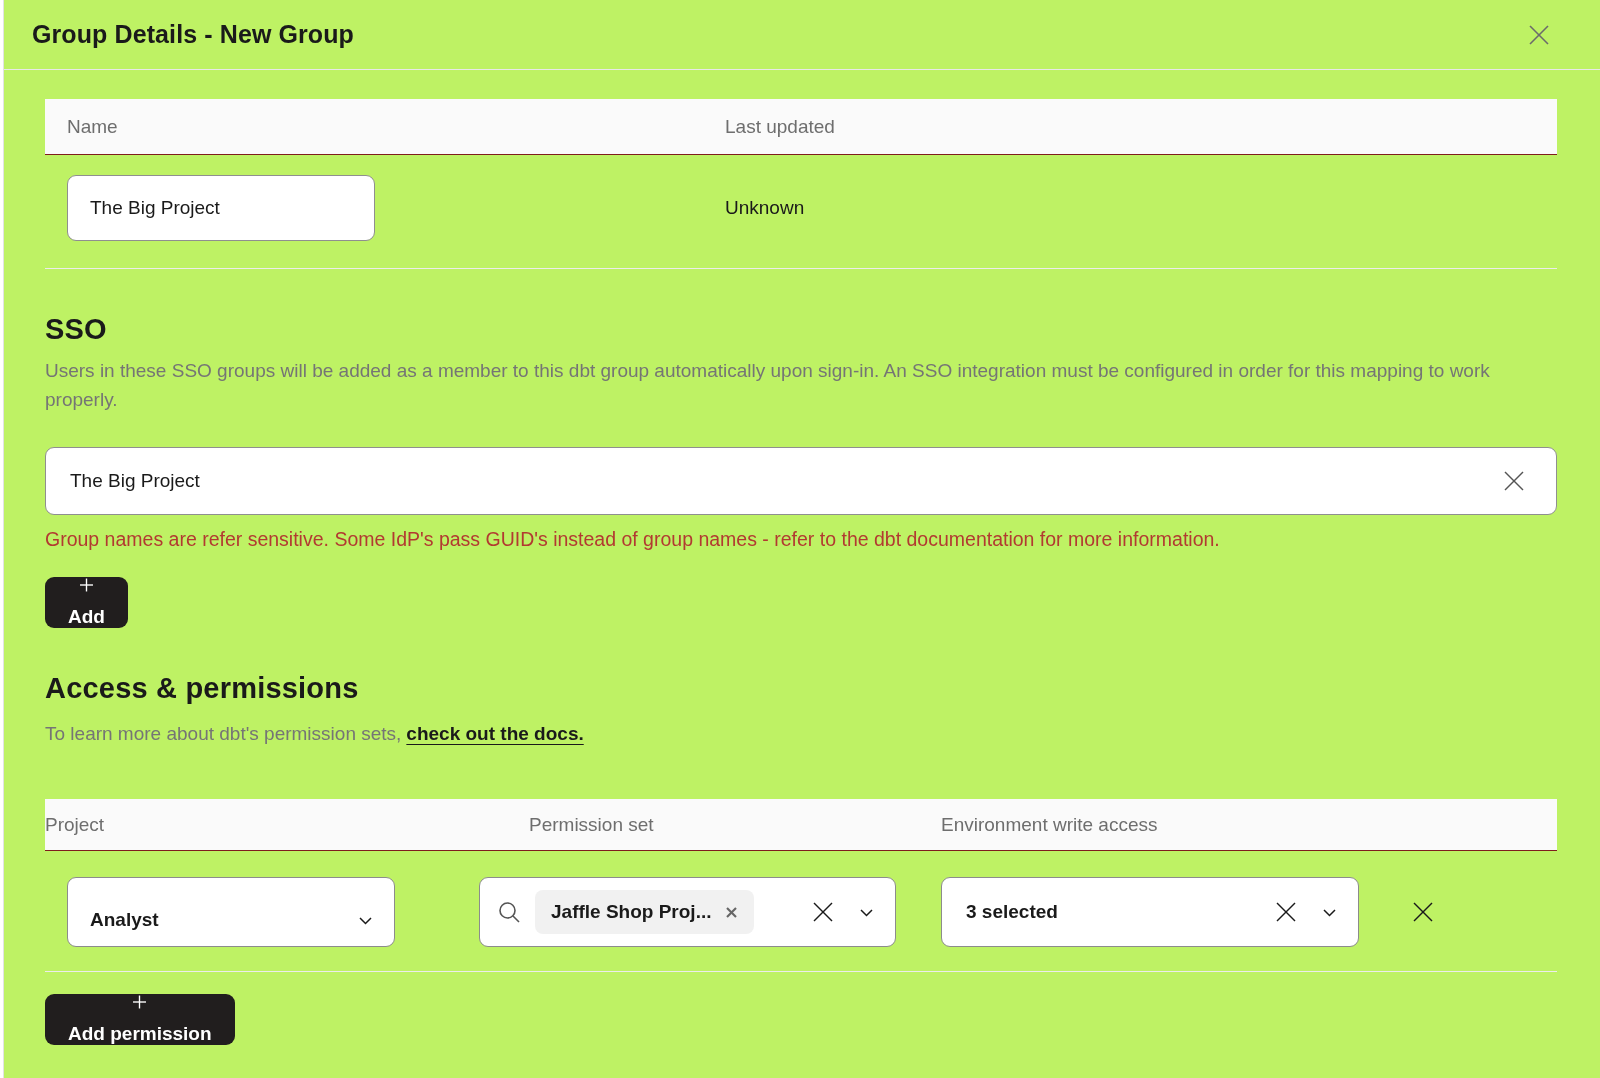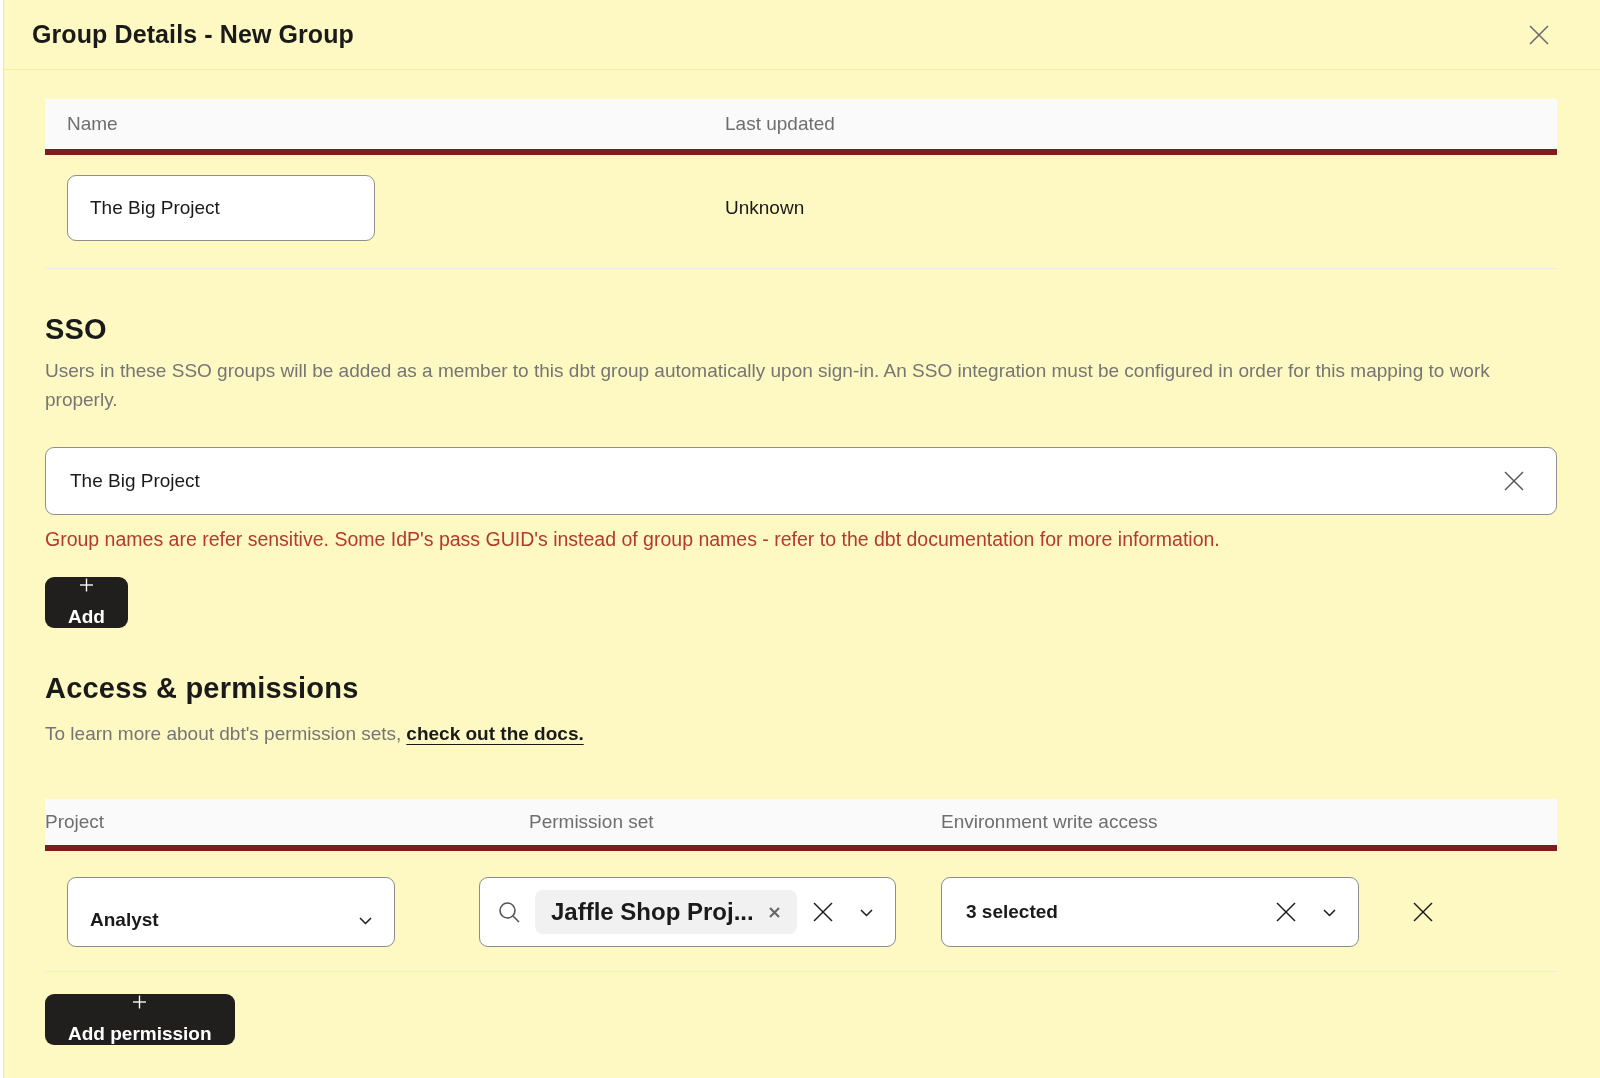--- a/index.html
+++ b/index.html
@@ -8,21 +8,21 @@
     width: 1600px;
     height: 1078px;
     font-family: "Liberation Sans", "DejaVu Sans", sans-serif;
     color: #1a1a1a;
     position: relative;
     overflow: hidden;
   }
   .modal {
     position: absolute;
     left: 3px; top: 0; right: 0; bottom: 0;
-    background: #fef9c3;
+    background: #bef264;
     border-left: 1px solid #e2e2e2;
   }
   
   .modal-header {
     height: 70px;
     border-bottom: 1px solid #e8e8e8;
     display: flex;
     align-items: center;
     padding: 0 44px 0 28px;
   }
@@ -39,21 +39,21 @@
   }
   
   .content { padding: 0 43px 0 41px; }
 
   
   .tbl { width: 100%; }
   .tbl-head {
     background: #fafafa;
     display: flex;
     align-items: center;
-    border-bottom: 6px solid #7f1d1d;
+    border-bottom: 1px solid #7f1d1d;
   }
   .tbl-head .th {
     color: #6e6e6e;
     font-size: 19px;
     font-weight: 400;
   }
   .group-table { margin-top: 29px; }
   .group-table .tbl-head { height: 56px; }
   .group-table .th-name { width: 680px; padding-left: 22px; }
   .group-table .tbl-row {
@@ -164,21 +164,21 @@
   .sel-env { width: 418px; padding: 0 20px 0 24px; }
   .grow { flex: 1; }
   .tag-pill {
     display: flex; align-items: center;
     background: #f1f1f1;
     border-radius: 8px;
     height: 44px;
     padding: 0 16px;
     gap: 14px;
     margin-left: 12px;
-    font-size: 24px;
+    font-size: 19px;
     font-weight: 600;
     white-space: nowrap;
   }
   .icon-btn {
     display: inline-flex; align-items: center; justify-content: center;
     cursor: pointer;
     background: none; border: none; padding: 0;
   }
   .row-delete { margin-left: 50px; }
   .chev-gap { margin-left: 22px; }

